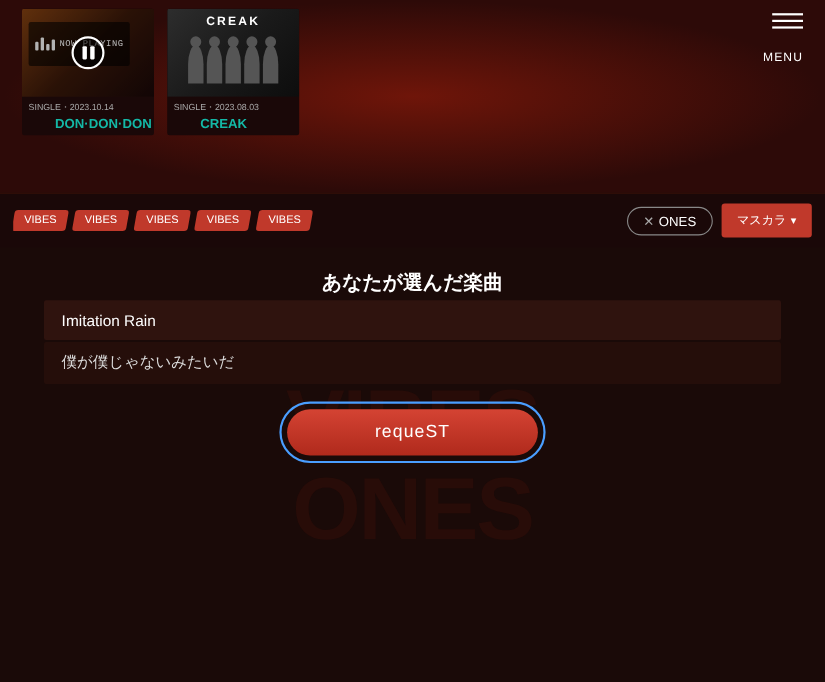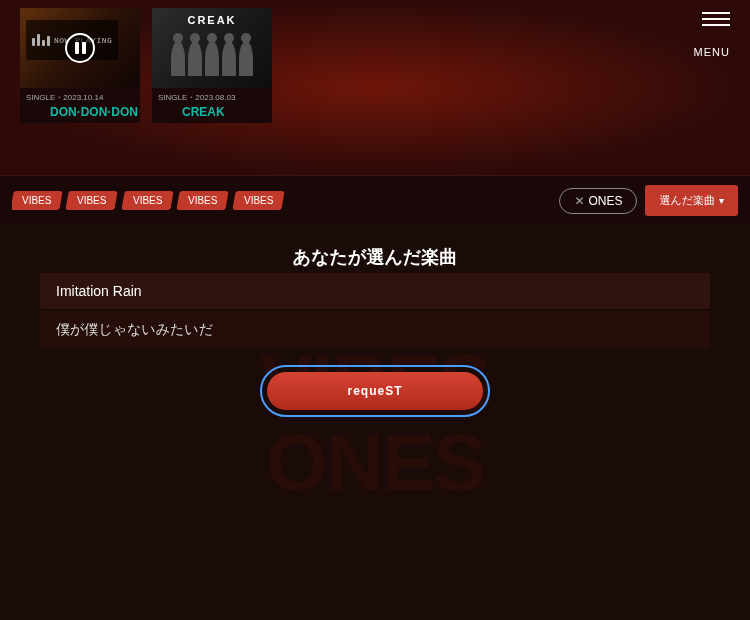--- a/index.html
+++ b/index.html
@@ -330,22 +330,22 @@
       border-radius: 35px;
       padding: 5px;
     }
     .request-btn {
       background: #c0392b;
       background: linear-gradient(180deg, #d44333 0%, #b02a1c 100%);
       color: #fff;
       border: none;
       border-radius: 30px;
       padding: 12px 80px;
-      font-size: 12px;
-      font-weight: bold;
+      font-size: 16px;
+      font-weight: normal;
       cursor: pointer;
       letter-spacing: 1px;
     }
   </style>
 </head>
 <body>
 
 <div class="top-section">
   <div class="top-bg-overlay"></div>
 
@@ -420,21 +420,21 @@
     <div class="filter-tag"><span>VIBES</span></div>
     <div class="filter-tag"><span>VIBES</span></div>
     <div class="filter-tag"><span>VIBES</span></div>
     <div class="filter-tag"><span>VIBES</span></div>
   </div>
   <button class="clear-btn">
     <span class="clear-x">✕</span>
     <span>ONES</span>
   </button>
   <button class="selected-btn">
-    <span>選んだ楽曲</span>
+    <span>マスカラ</span>
     <span class="chevron-down">▾</span>
   </button>
 </div>
 
 <div class="main-content">
   <div class="bg-text">VIBES<br>ONES</div>
 
   <h2 class="section-title">あなたが選んだ楽曲</h2>
 
   <div class="song-list">

